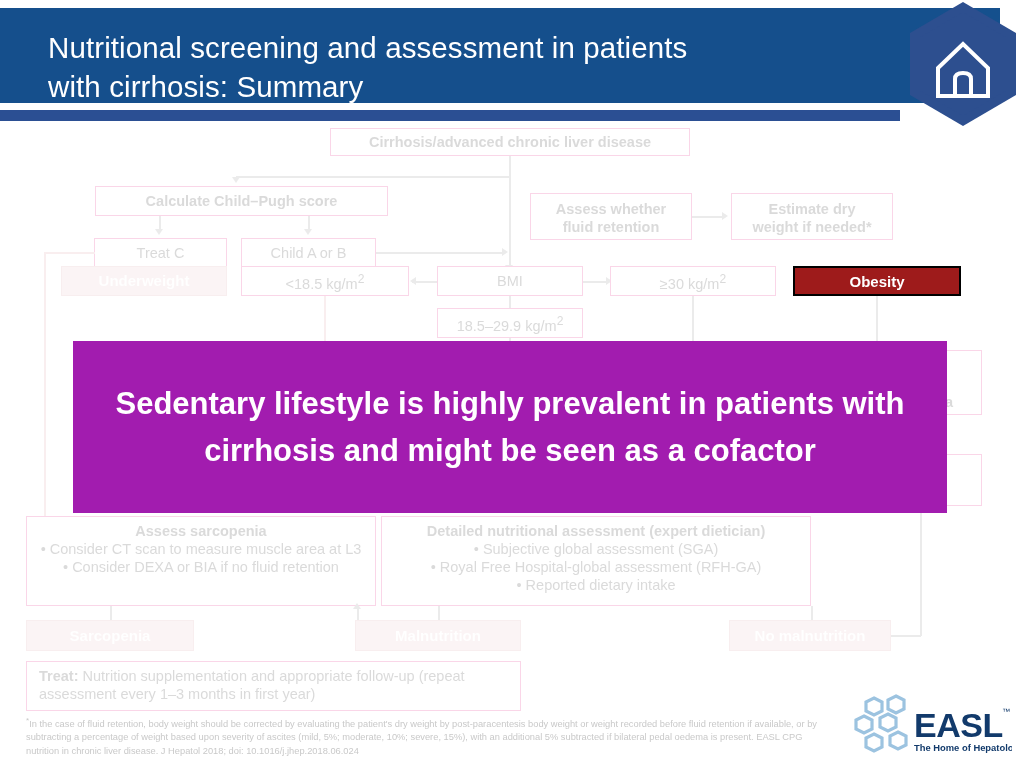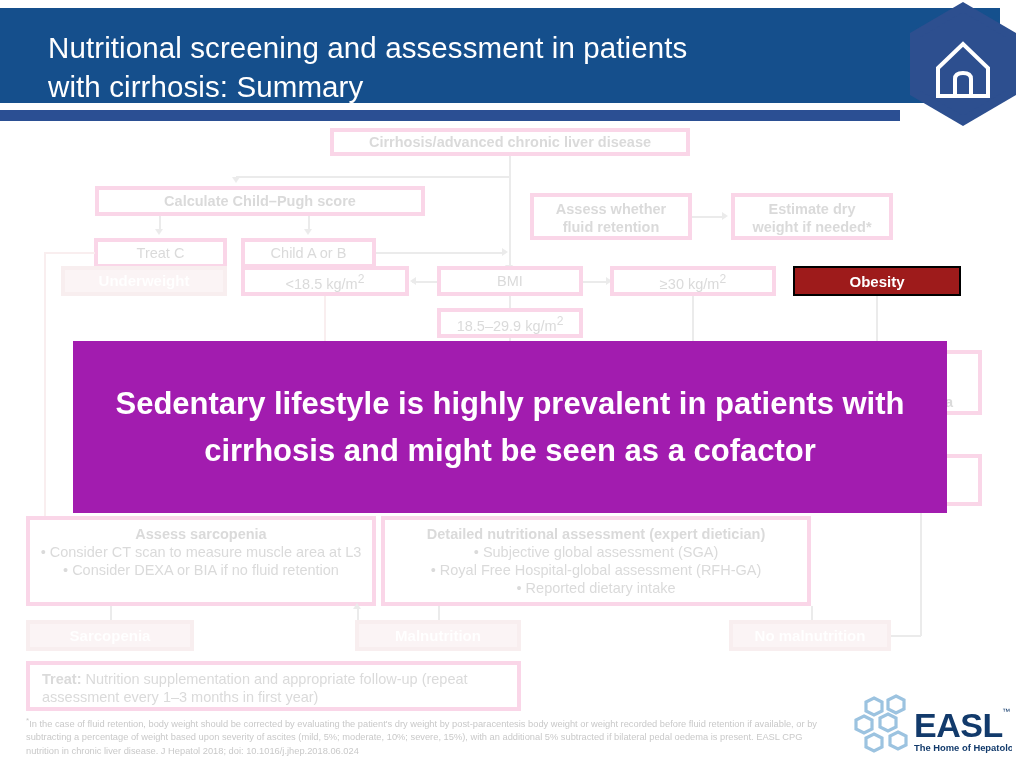--- a/index.html
+++ b/index.html
@@ -55,21 +55,21 @@
   
   #flowchart {
     position: absolute;
     left: 0; top: 120px;
     width: 1024px; height: 600px;
     opacity: 0.22;
   }
   .node {
     position: absolute;
     box-sizing: border-box;
-    border: 4px solid #ec4899;
+    border: 1px solid #ec4899;
     background: #ffffff;
     color: #595959;
     font-size: 14.5px;
     line-height: 18px;
     display: flex;
     align-items: center;
     justify-content: center;
     text-align: center;
     padding: 2px 4px;
   }
@@ -179,21 +179,21 @@
 </div>
 
 <div id="flowchart">
 
   <div class="node bold" style="left:330px; top:8px; width:360px; height:28px;">Cirrhosis/advanced chronic liver disease</div>
 
   <div class="line" style="left:509px; top:36px; width:1.5px; height:21px;"></div>
   <div class="line" style="left:236px; top:56px; width:275px; height:1.5px;"></div>
   <div class="arrow down" style="left:232px; top:57px;"></div>
 
-  <div class="node bold" style="left:95px; top:66px; width:330px; height:30px;">Calculate Child–Pugh score</div>
+  <div class="node bold" style="left:95px; top:66px; width:293px; height:30px;">Calculate Child–Pugh score</div>
 
   <div class="line" style="left:159px; top:96px; width:1.5px; height:15px;"></div>
   <div class="arrow down" style="left:155px; top:109px;"></div>
   <div class="line" style="left:308px; top:96px; width:1.5px; height:15px;"></div>
   <div class="arrow down" style="left:304px; top:109px;"></div>
 
   <div class="node" style="left:94px; top:118px; width:133px; height:30px;">Treat C</div>
   <div class="node" style="left:241px; top:118px; width:135px; height:30px;">Child A or B</div>
 
   <div class="line" style="left:376px; top:132px; width:128px; height:1.5px;"></div>

